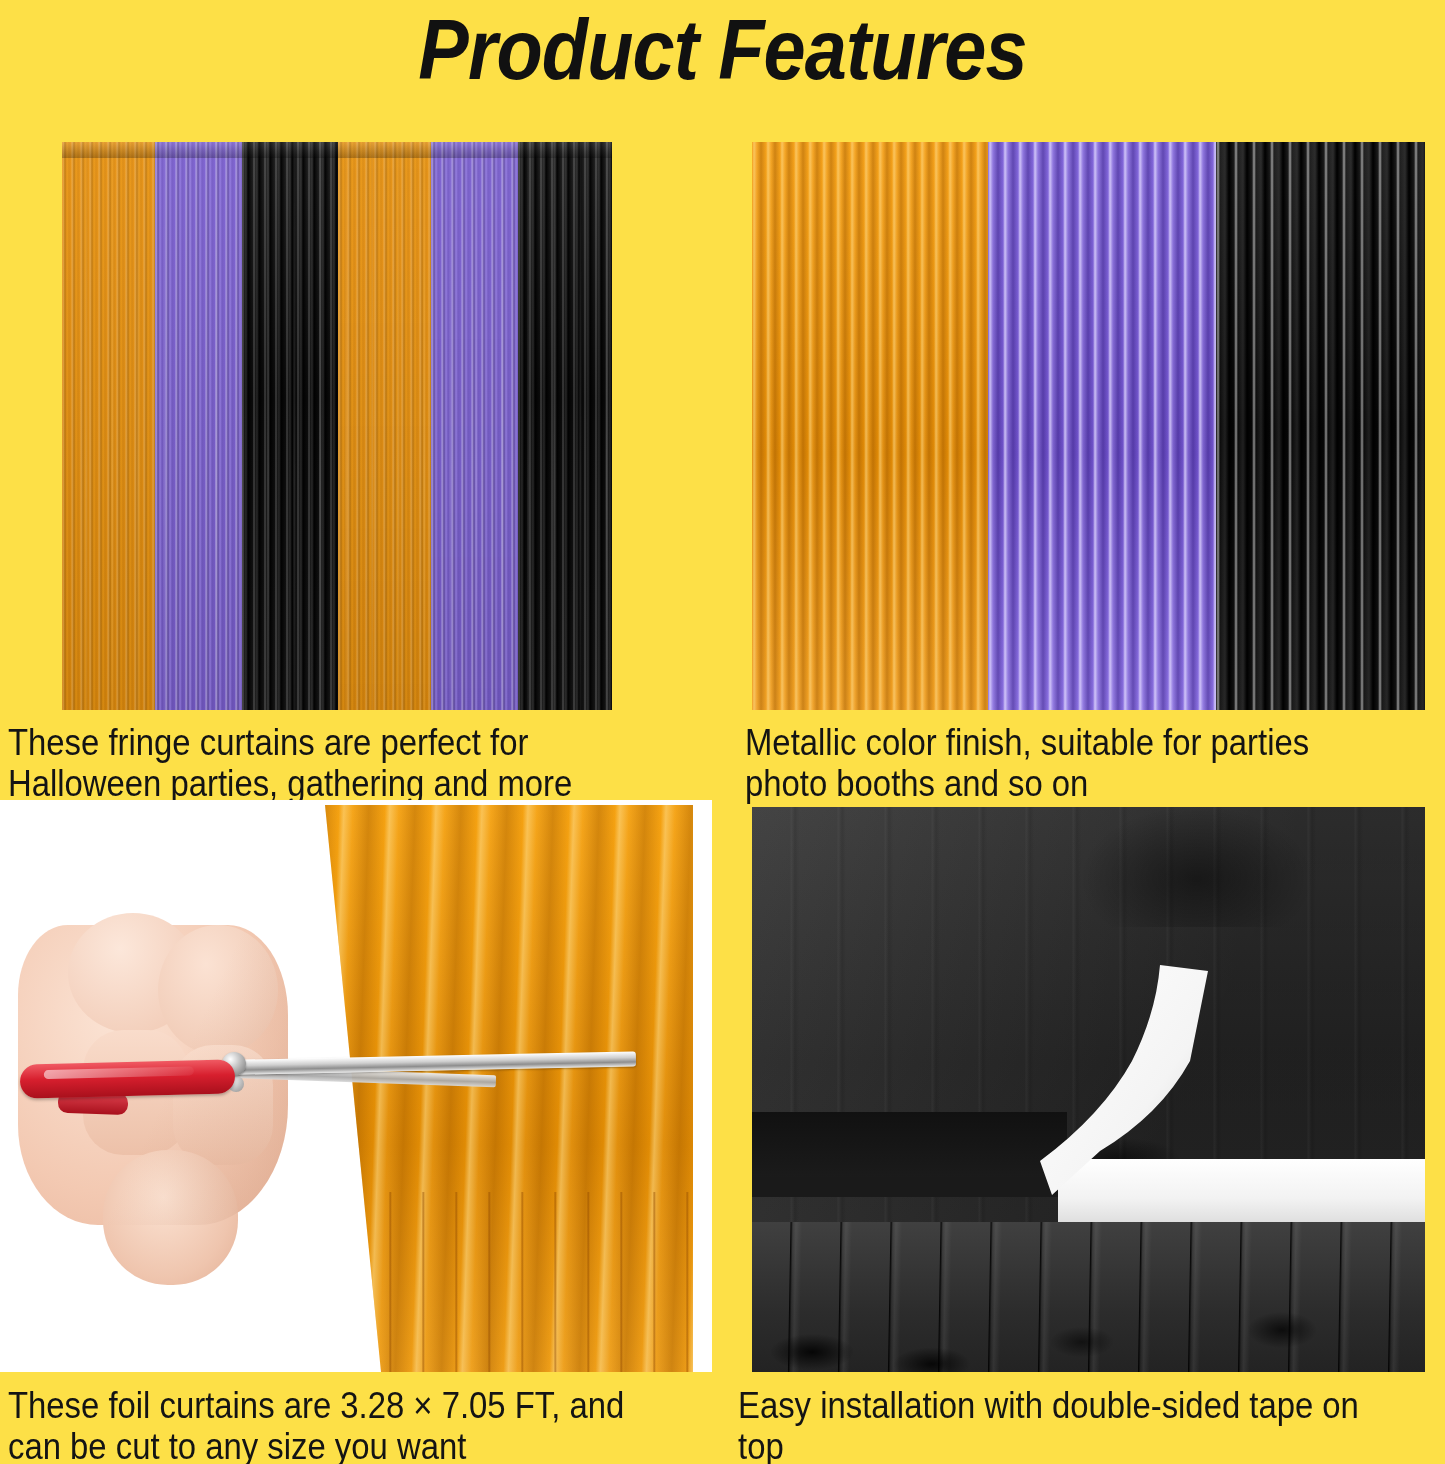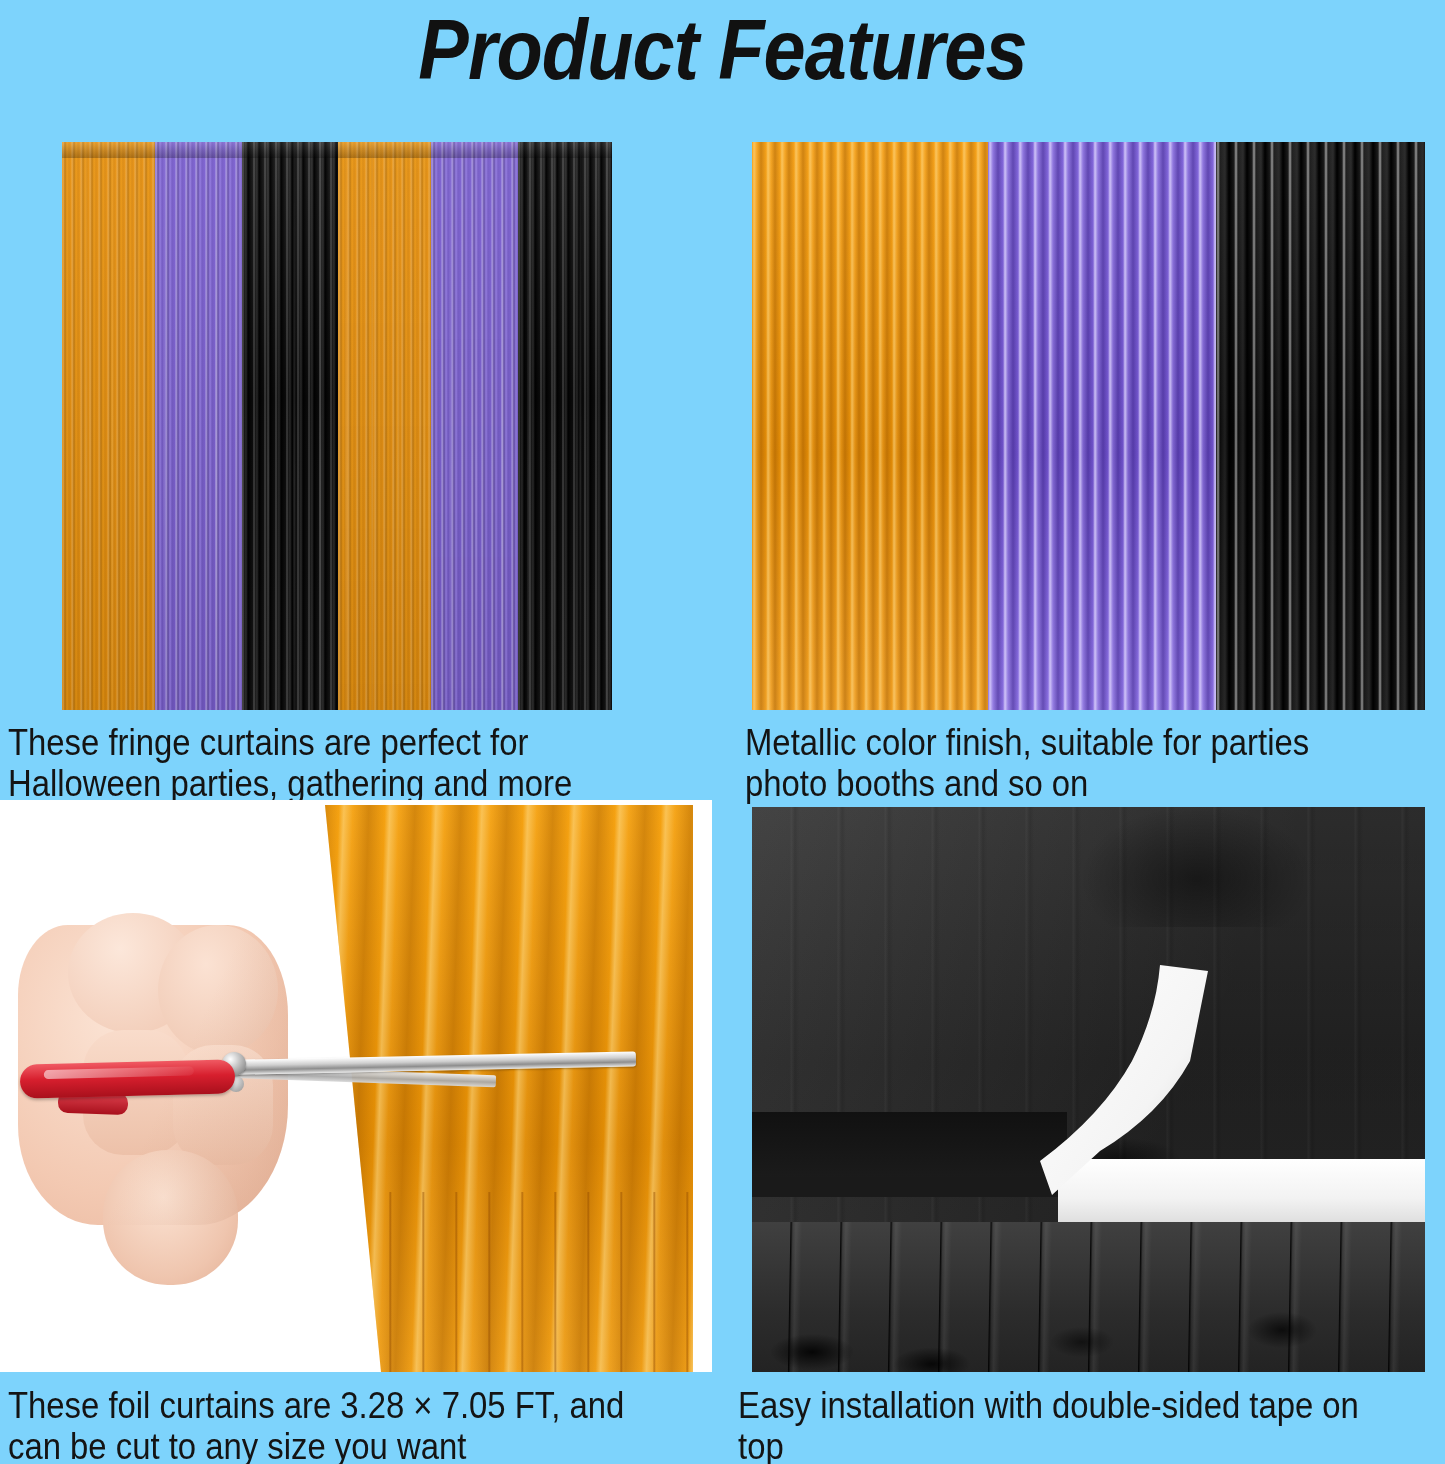--- a/index.html
+++ b/index.html
@@ -3,21 +3,21 @@
 <meta charset="utf-8">
 <style>
   html,body{margin:0;padding:0;}
   body{
     width:1445px;height:1464px;
     background:#ffffff;
     font-family:"Liberation Sans", sans-serif;
     overflow:hidden;
     position:relative;
   }
-  .page{position:relative;width:1445px;height:1464px;background:#7dd3fc;}
+  .page{position:relative;width:1445px;height:1464px;background:#fde047;}
 
   
   .title{
     position:absolute;left:0;top:4px;width:1445px;
     text-align:center;
     font-size:86px;
     font-weight:bold;
     font-style:italic;
     font-stretch:condensed;
     letter-spacing:-1px;

